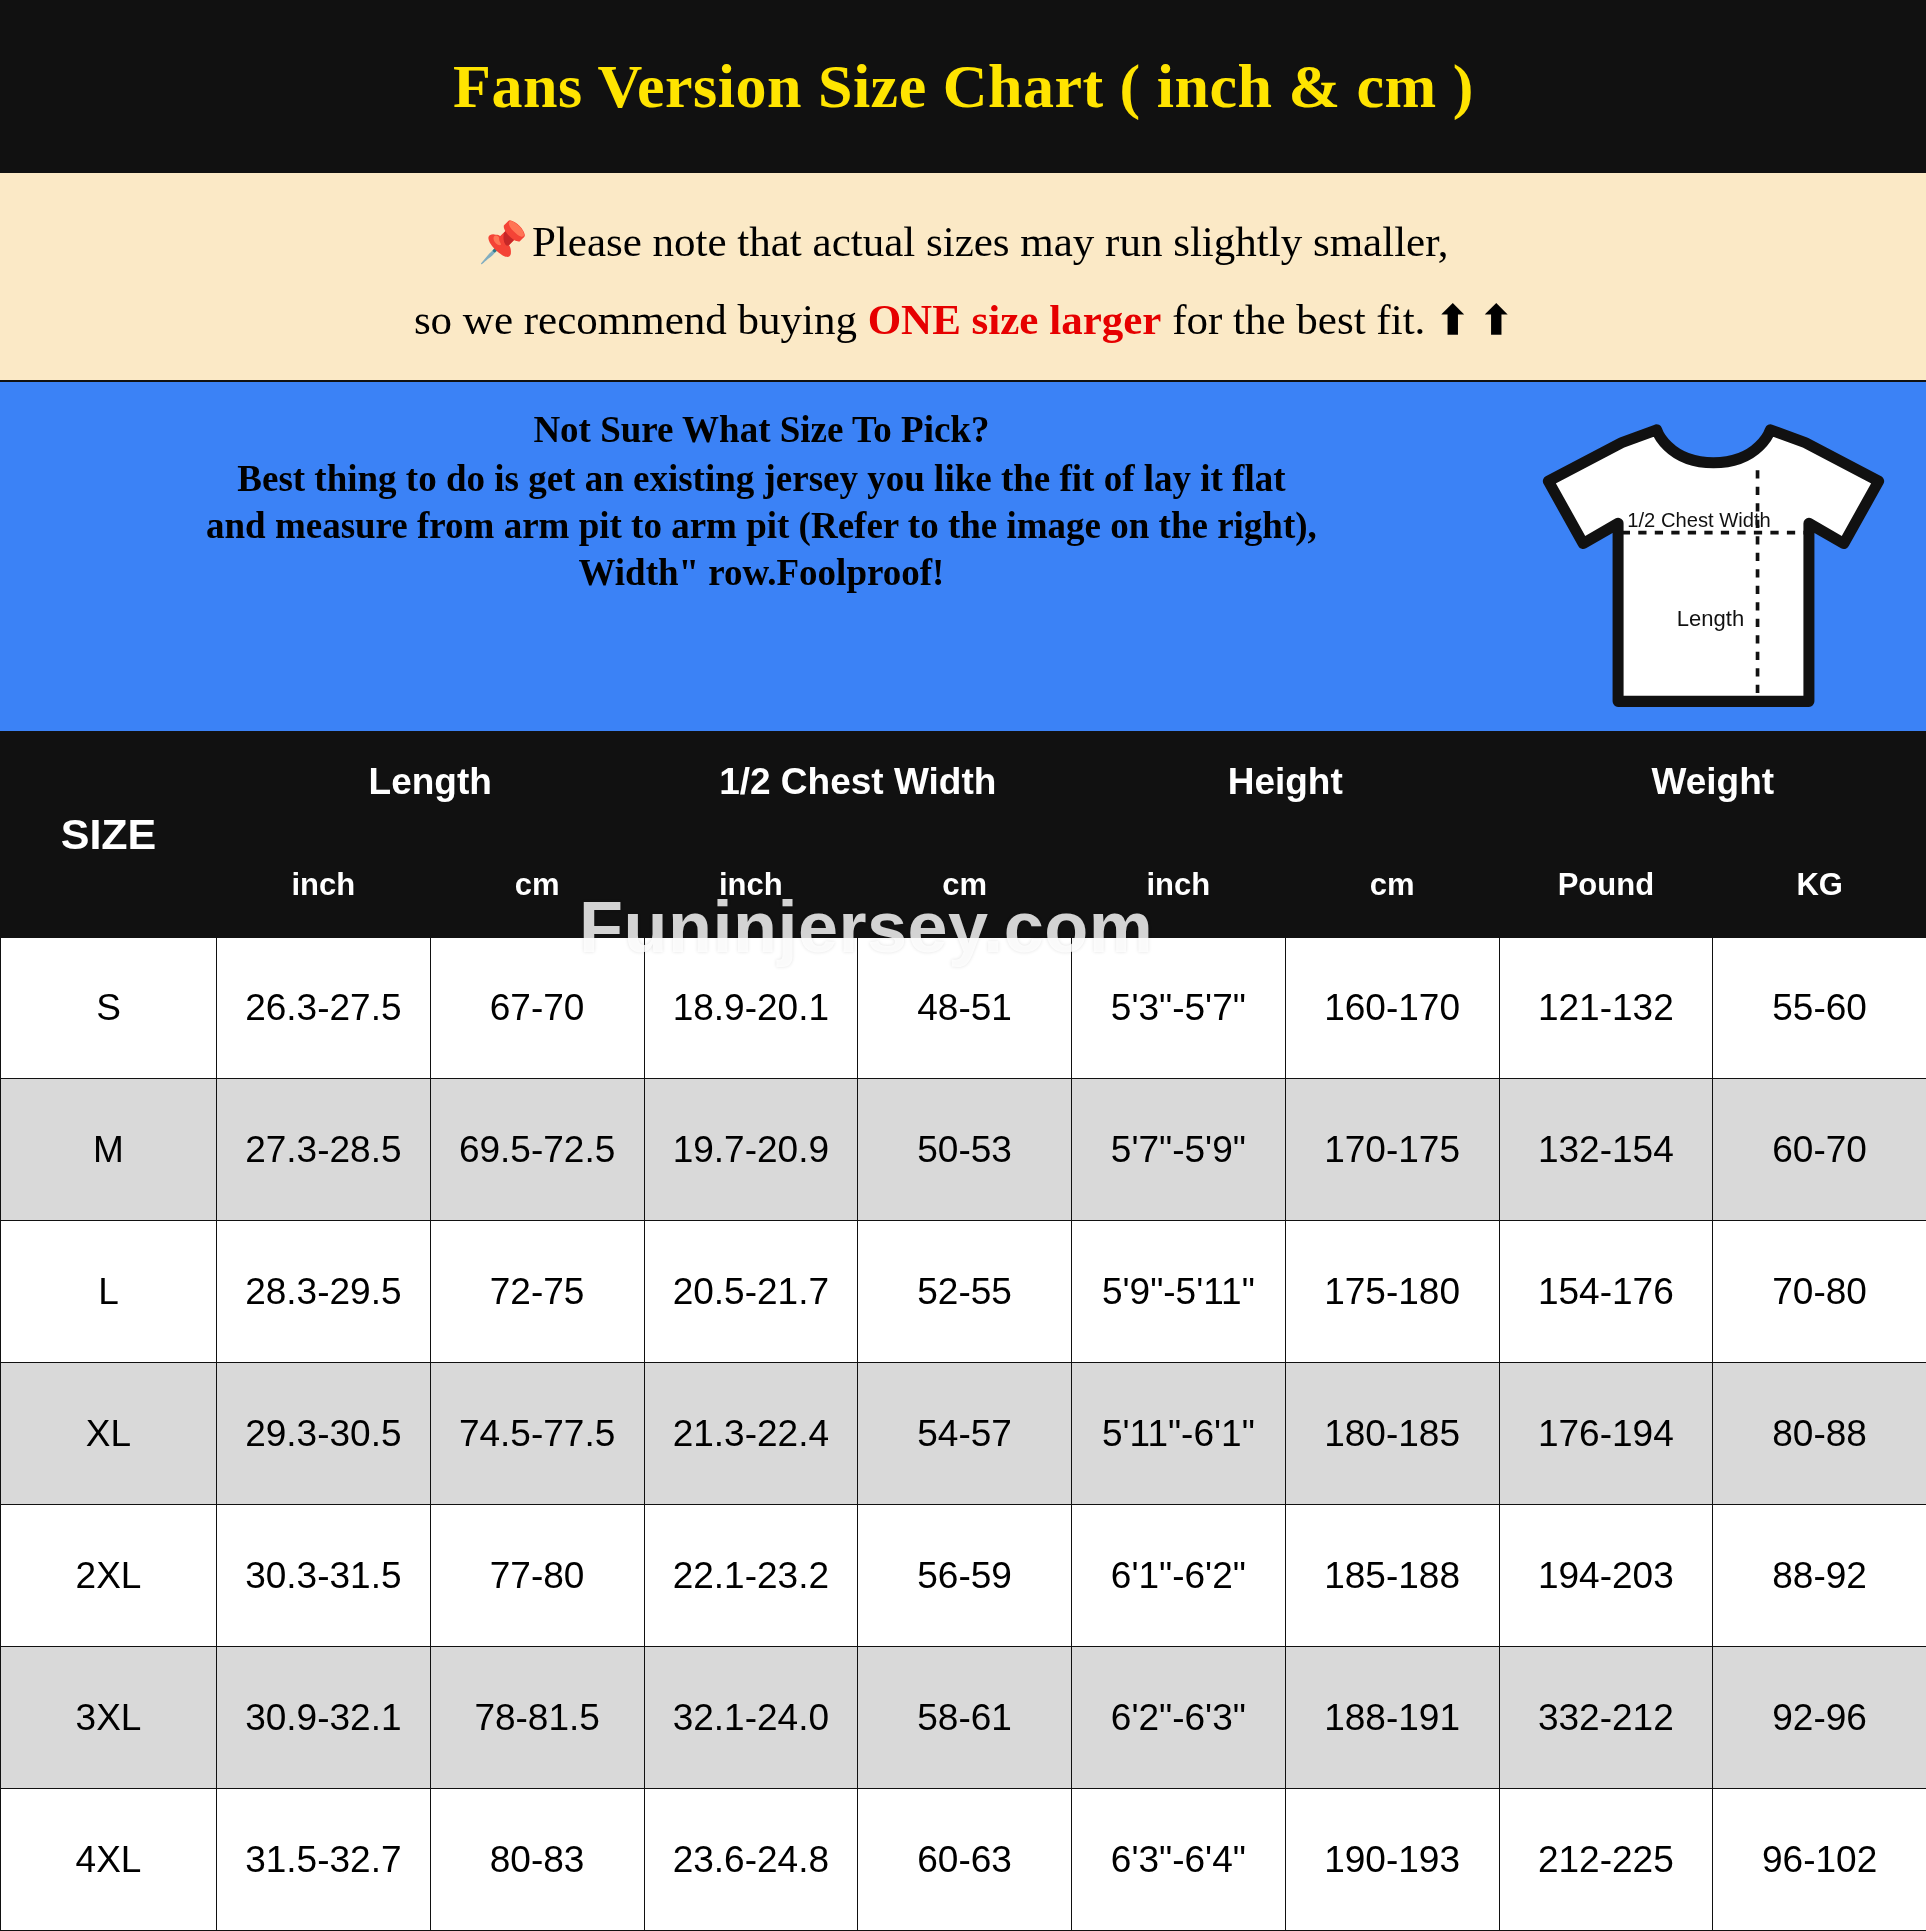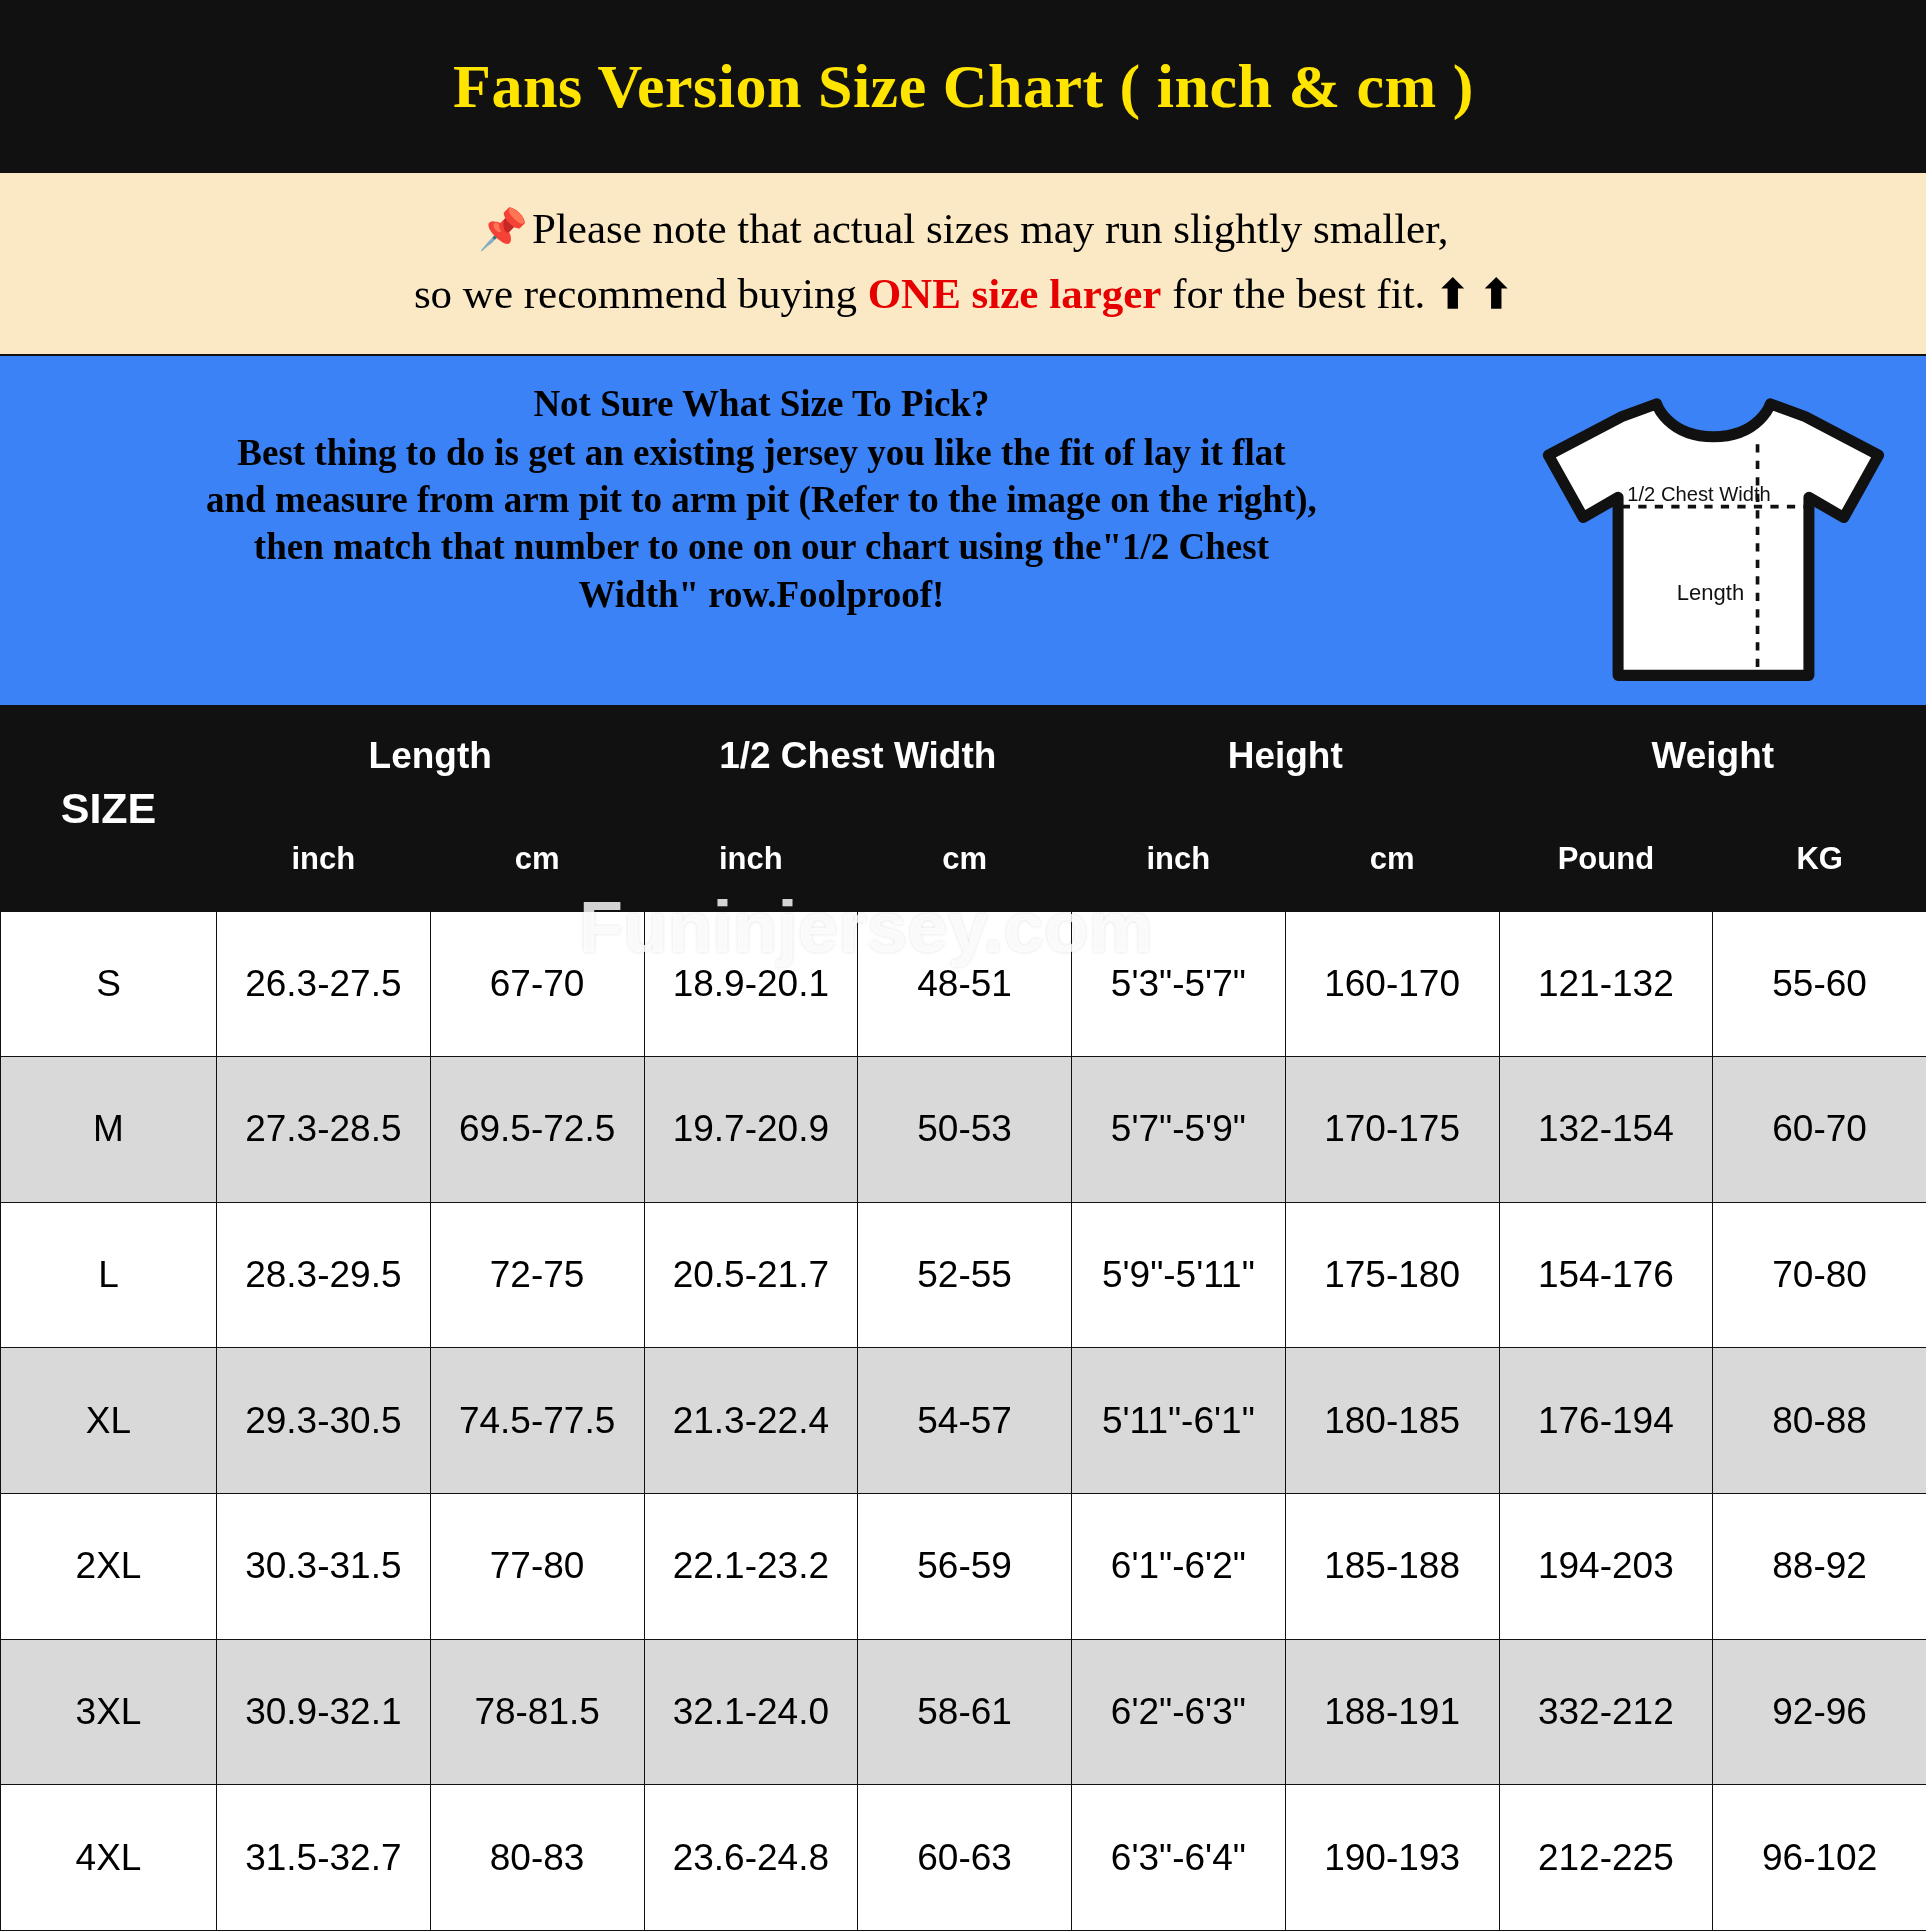--- a/index.html
+++ b/index.html
@@ -44,20 +44,21 @@
     background: #fbe9c6;
     padding: 24px 18.4px 27.5px 18.4px;
     text-align: center;
     line-height: 1.5;
     border-bottom: 2.8px solid #111;
   }
   .note-line {
     font-size: 43px;
     font-family: "Liberation Serif", serif;
     white-space: nowrap;
+    margin-top: 13px;
   }
   .pin-icon {
     font-size: 40px;
     color: #d32f2f;
     margin-right: 3.7px;
   }
   .red-bold {
     color: #e60000;
     font-weight: bold;
   }
@@ -170,21 +171,20 @@
     <div class="note-line">
       <span>so we recommend buying </span><span class="red-bold">ONE size larger</span><span> for the best fit. </span><span class="arrow-up">⬆ ⬆</span>
     </div>
   </div>
 
   <div class="help-section">
     <div class="help-text">
       <div class="help-heading">Not Sure What Size To Pick?</div>
       <div>Best thing to do is get an existing jersey you like the fit of lay it flat</div>
       <div>and measure from arm pit to arm pit (Refer to the image on the right),</div>
-      <div>then match that number to one on our chart using the"1/2 Chest</div>
       <div>Width" row.Foolproof!</div>
     </div>
     <div class="tshirt-box">
       <svg width="367" height="303" viewBox="0 0 400 330">
         <path d="M138 16 L100 30 L20 72 L58 140 L96 118 L96 312 L304 312 L304 118 L342 140 L380 72 L300 30 L262 16
                  C262 16 250 52 200 52 C150 52 138 16 138 16 Z" fill="#ffffff" stroke="#111111" stroke-width="12" stroke-linejoin="round"></path>
 
         <line x1="100" y1="128" x2="300" y2="128" stroke="#111111" stroke-width="4" stroke-dasharray="9,9"></line>
 
         <line x1="248" y1="60" x2="248" y2="306" stroke="#111111" stroke-width="4" stroke-dasharray="9,9"></line>

